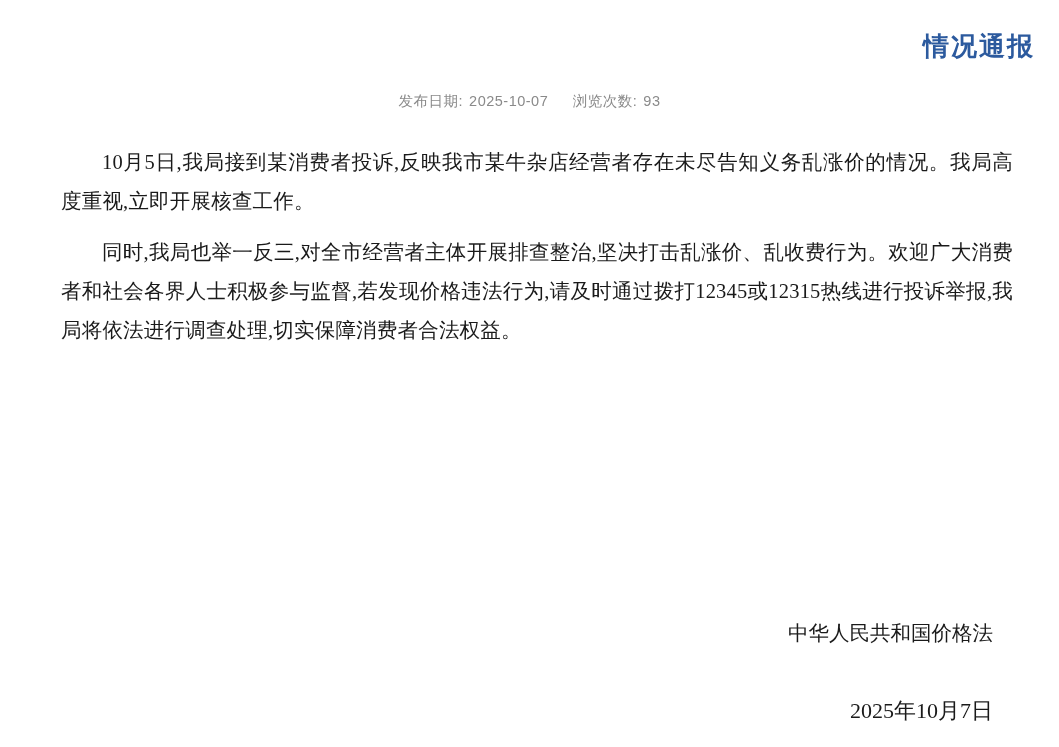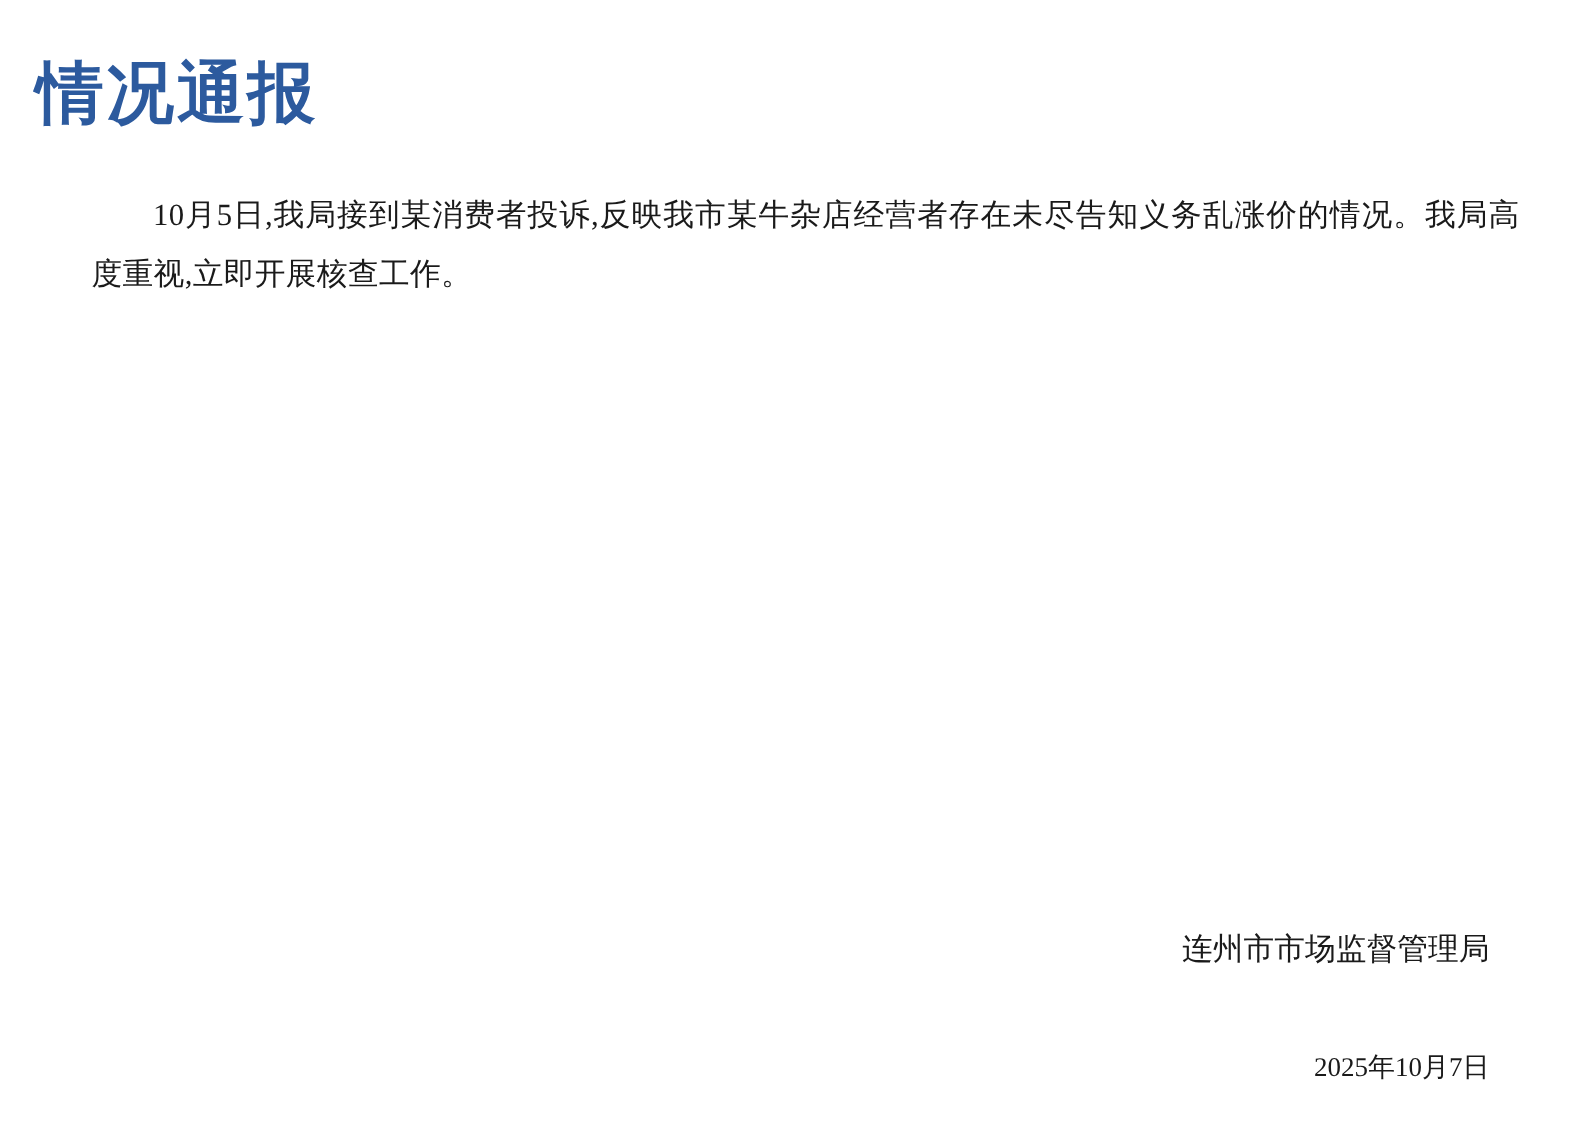--- a/index.html
+++ b/index.html
@@ -15,24 +15,24 @@
     overflow: hidden;
   }
   .page {
     position: relative;
     width: 1059px;
     height: 747px;
     box-sizing: border-box;
     padding: 0 24px;
   }
   .doc-title {
-    text-align: left;
-    font-family: Liberation Sans, sans-serif;
+    text-align: right;
+    font-family: Liberation Mono, monospace;
     font-weight: bold;
-    font-size: 45px;
+    font-size: 26px;
     color: #2c5a9e;
     letter-spacing: 2px;
     margin: 0;
     padding-top: 30px;
     line-height: 1.4;
   }
   .meta-line {
     text-align: center;
     font-family: "Liberation Sans", "DejaVu Sans", sans-serif;
     font-size: 14.5px;
@@ -65,34 +65,43 @@
     right: 66px;
     bottom: 96px;
     font-size: 20.5px;
     line-height: 36px;
     text-align: right;
   }
   .sign-date {
     position: absolute;
     right: 66px;
     bottom: 18px;
-    font-size: 18px;
+    font-size: 22px;
     line-height: 36px;
     text-align: right;
   }
 </style>
 </head>
 <body>
 
 <div class="page">
 
   <h1 class="doc-title">情况通报</h1>
 
+  <div class="meta-line">
+    <span class="meta-item">
+      <span>发布日期:</span><span class="meta-value">2025-10-07</span>
+    </span>
+    <span class="meta-item">
+      <span>浏览次数:</span><span class="meta-value">93</span>
+    </span>
+  </div>
 
   <div class="body-text">
     <p>10月5日,我局接到某消费者投诉,反映我市某牛杂店经营者存在未尽告知义务乱涨价的情况。我局高度重视,立即开展核查工作。</p>
+    <p>同时,我局也举一反三,对全市经营者主体开展排查整治,坚决打击乱涨价、乱收费行为。欢迎广大消费者和社会各界人士积极参与监督,若发现价格违法行为,请及时通过拨打12345或12315热线进行投诉举报,我局将依法进行调查处理,切实保障消费者合法权益。</p>
   </div>
 
-  <div class="signature">连州市市场监督管理局</div>
+  <div class="signature">中华人民共和国价格法</div>
 
   <div class="sign-date">2025年10月7日</div>
 
 </div>
 
 </body></html>

